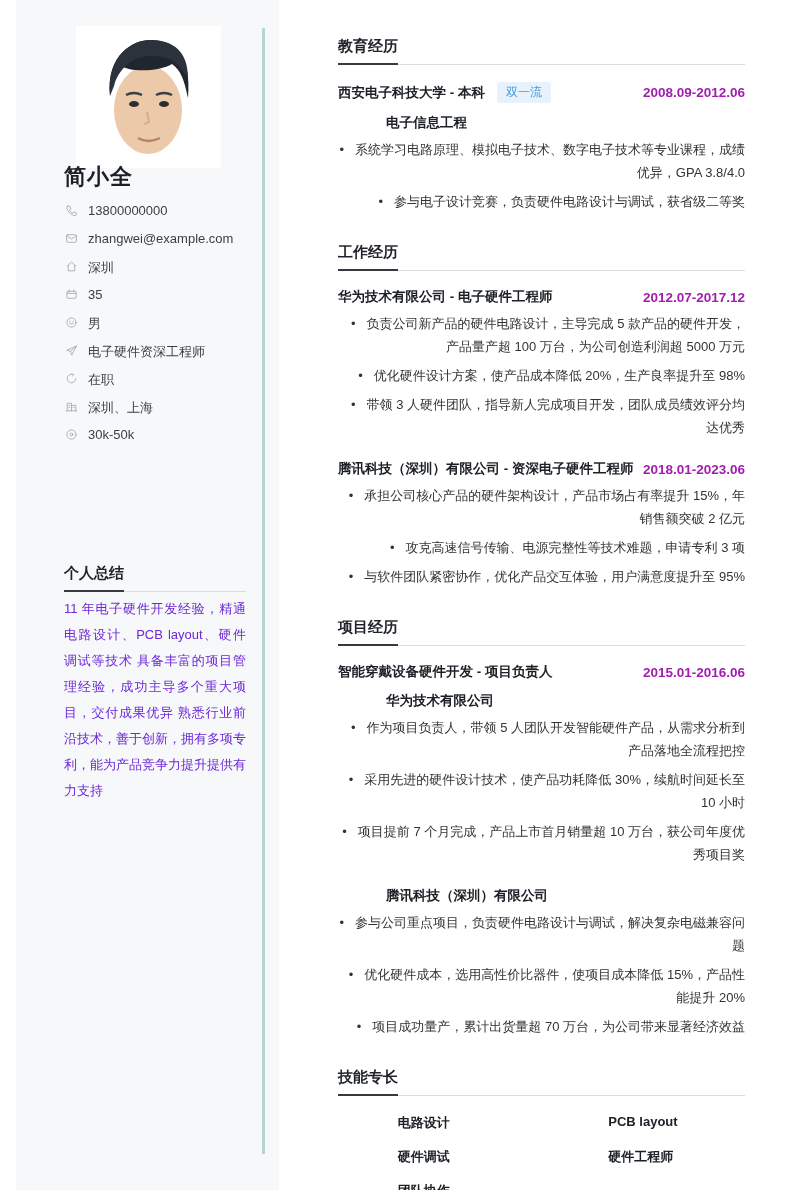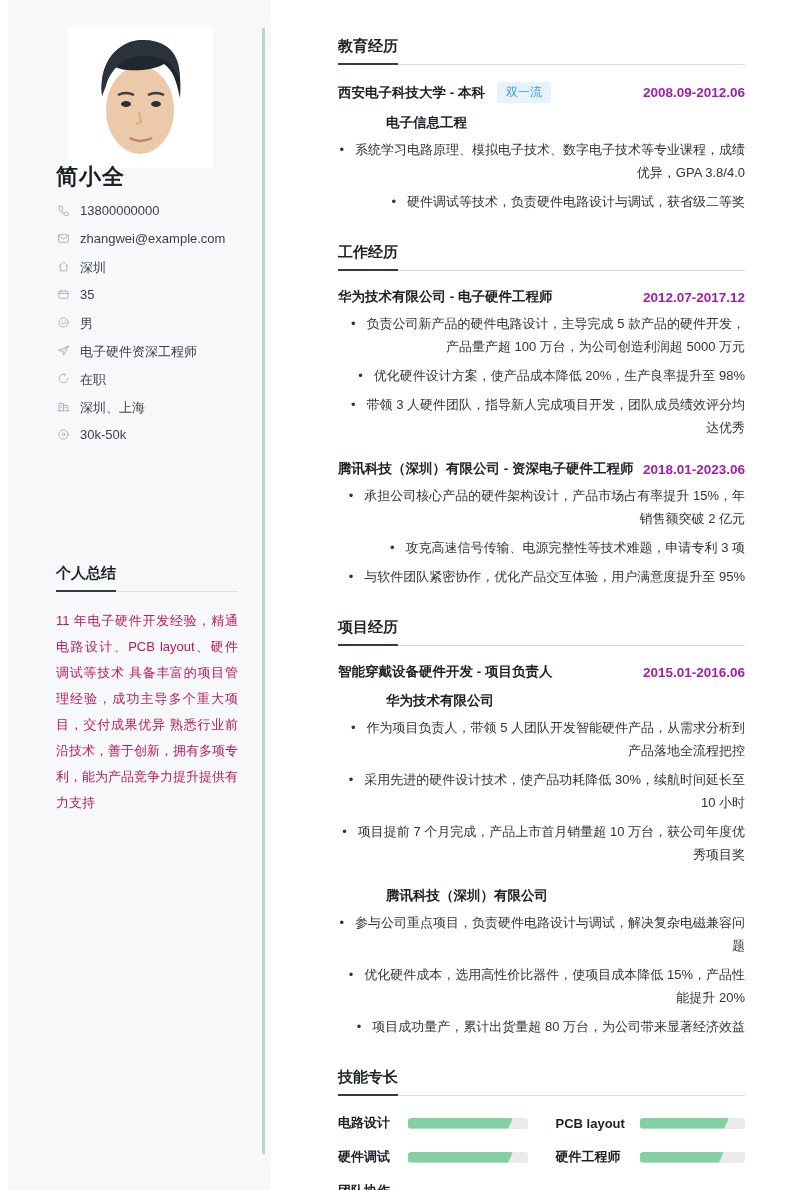--- a/index.html
+++ b/index.html
@@ -1,49 +1,49 @@
 <!DOCTYPE html>
 <html><head>
 <meta charset="utf-8">
 <style>
   html,body{margin:0;padding:0;background:#fff;}
   .page{position:relative;width:794px;height:1190px;background:#ffffff;overflow:hidden;
         font-family:"Liberation Sans","DejaVu Sans",sans-serif;color:#333;}
   
-  .sidebar{position:absolute;left:8px;top:0;width:263px;height:1190px;background:#f7f8f9;box-sizing:border-box;}
+  .sidebar{position:absolute;left:16px;top:0;width:263px;height:1190px;background:#f7f8f9;box-sizing:border-box;}
   .vline{position:absolute;left:262px;top:28px;width:3px;height:1126px;background:#b8d6ce;}
   .photo{position:absolute;left:60px;top:26px;width:145px;height:142px;background:#ffffff;overflow:hidden;}
   .name{position:absolute;left:48px;top:162px;font-size:22px;font-weight:700;color:#1c2026;letter-spacing:1px;}
   .contacts{position:absolute;left:48px;top:203px;width:190px;}
   .contact-item{display:flex;margin-bottom:12px;height:16px;}
   .cicon{width:14px;height:14px;margin-right:10px;flex:0 0 14px;display:inline-flex;align-items:center;justify-content:center;}
   .cicon svg{width:13px;height:13px;stroke:#9aa0a6;fill:none;stroke-width:1.4;stroke-linecap:round;stroke-linejoin:round;}
   .contact-text{font-size:13px;color:#3a3f45;white-space:nowrap;}
   .summary{position:absolute;left:48px;top:563px;width:182px;}
-  .summary-text{margin-top:16px;font-size:13px;line-height:26px;color:#be185d;text-align:justify;}
+  .summary-text{margin-top:4px;font-size:13px;line-height:26px;color:#6d28d9;text-align:justify;}
   
   .sec-head{border-bottom:1px solid #d9dee3;line-height:0;}
   .sec-title{display:inline-block;font-size:15px;font-weight:700;color:#1f2329;line-height:20px;
              padding-bottom:7px;border-bottom:2px solid #343a40;margin-bottom:-1px;}
   
   .main{position:absolute;left:313px;top:36px;width:432px;}
   .section{margin-bottom:29px;margin-left:25px;}
   .entry{margin-top:17px;}
   .entry-head{display:flex;justify-content:space-between;align-items:center;text-align:center;}
   .entry-title{font-size:13.5px;font-weight:700;color:#1c2026;}
   .entry-date{font-size:13.5px;font-weight:700;color:#a21caf;white-space:nowrap;}
   .badge{display:inline-block;margin-left:12px;font-size:12px;font-weight:400;color:#3f9be0;
          background:#e7f2fc;padding:2px 9px;border-radius:3px;vertical-align:1px;}
   .entry-sub{margin-top:11px;font-size:13.5px;font-weight:700;color:#1c2026;padding-left:48px;}
   .bullets{margin-top:4px;}
   .bullet{font-size:13px;line-height:23px;color:#333;margin-top:6px;text-align:right;}
   .bullet::before{content:"•";margin-right:11px;color:#333;}
   
   .skills-grid{display:grid;grid-template-columns:1fr 1fr;column-gap:28px;row-gap:16px;margin-top:18px;}
-  .skill{display:flex;align-items:center;}
+  .skill{display:flex;align-items:center;flex-direction:column;}
   .skill-label{font-size:13px;font-weight:700;color:#1c2026;width:58px;flex:0 0 auto;margin-right:12px;white-space:nowrap;}
   .skill-label.wide{width:72px;}
   .skill-track{flex:1;height:11px;background:#e9eaec;border-radius:3px;overflow:hidden;}
   .skill-fill{height:100%;background:#83d1a2;border-radius:2px;
               clip-path:polygon(0 0,100% 0,calc(100% - 5px) 100%,0 100%);}
 </style>
 </head>
 <body>
 
 <div class="page">
@@ -170,21 +170,21 @@
         <span class="sec-title">教育经历</span>
       </div>
       <div class="entry">
         <div class="entry-head">
           <span class="entry-title"><span>西安电子科技大学 - 本科</span><span class="badge">双一流</span></span>
           <span class="entry-date">2008.09-2012.06</span>
         </div>
         <div class="entry-sub">电子信息工程</div>
         <div class="bullets">
           <div class="bullet">系统学习电路原理、模拟电子技术、数字电子技术等专业课程，成绩优异，GPA 3.8/4.0</div>
-          <div class="bullet">硬件调试等技术，负责硬件电路设计与调试，获省级二等奖</div>
+          <div class="bullet">参与电子设计竞赛，负责硬件电路设计与调试，获省级二等奖</div>
         </div>
       </div>
     </div>
 
     <div class="section">
       <div class="sec-head">
         <span class="sec-title">工作经历</span>
       </div>
       <div class="entry">
         <div class="entry-head">
@@ -224,21 +224,21 @@
           <div class="bullet">作为项目负责人，带领 5 人团队开发智能硬件产品，从需求分析到产品落地全流程把控</div>
           <div class="bullet">采用先进的硬件设计技术，使产品功耗降低 30%，续航时间延长至 10 小时</div>
           <div class="bullet">项目提前 7 个月完成，产品上市首月销量超 10 万台，获公司年度优秀项目奖</div>
         </div>
       </div>
       <div class="entry" style="margin-top:21px;">
         <div class="entry-sub">腾讯科技（深圳）有限公司</div>
         <div class="bullets">
           <div class="bullet">参与公司重点项目，负责硬件电路设计与调试，解决复杂电磁兼容问题</div>
           <div class="bullet">优化硬件成本，选用高性价比器件，使项目成本降低 15%，产品性能提升 20%</div>
-          <div class="bullet">项目成功量产，累计出货量超 80 万台，为公司带来显著经济效益</div>
+          <div class="bullet">项目成功量产，累计出货量超 70 万台，为公司带来显著经济效益</div>
         </div>
       </div>
     </div>
 
     <div class="section" style="margin-bottom:26px;">
       <div class="sec-head">
         <span class="sec-title">技能专长</span>
       </div>
       <div class="skills-grid">
         <div class="skill">

